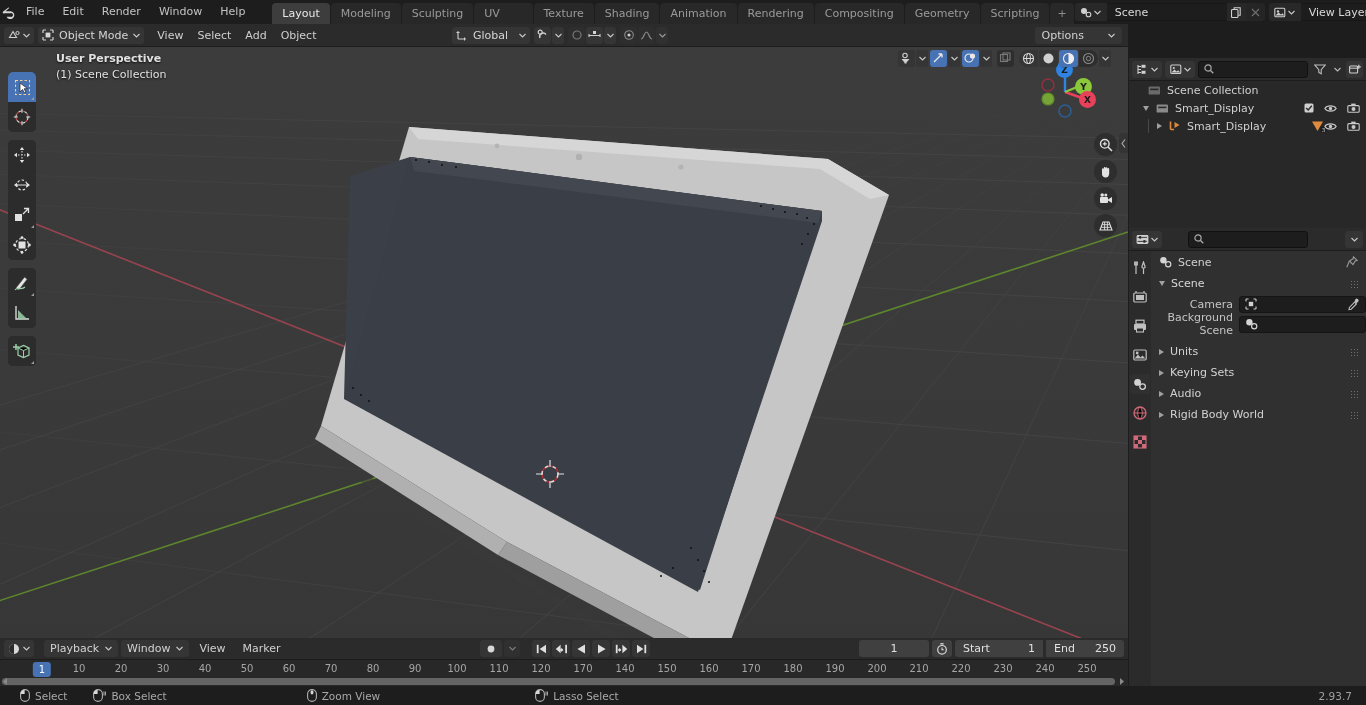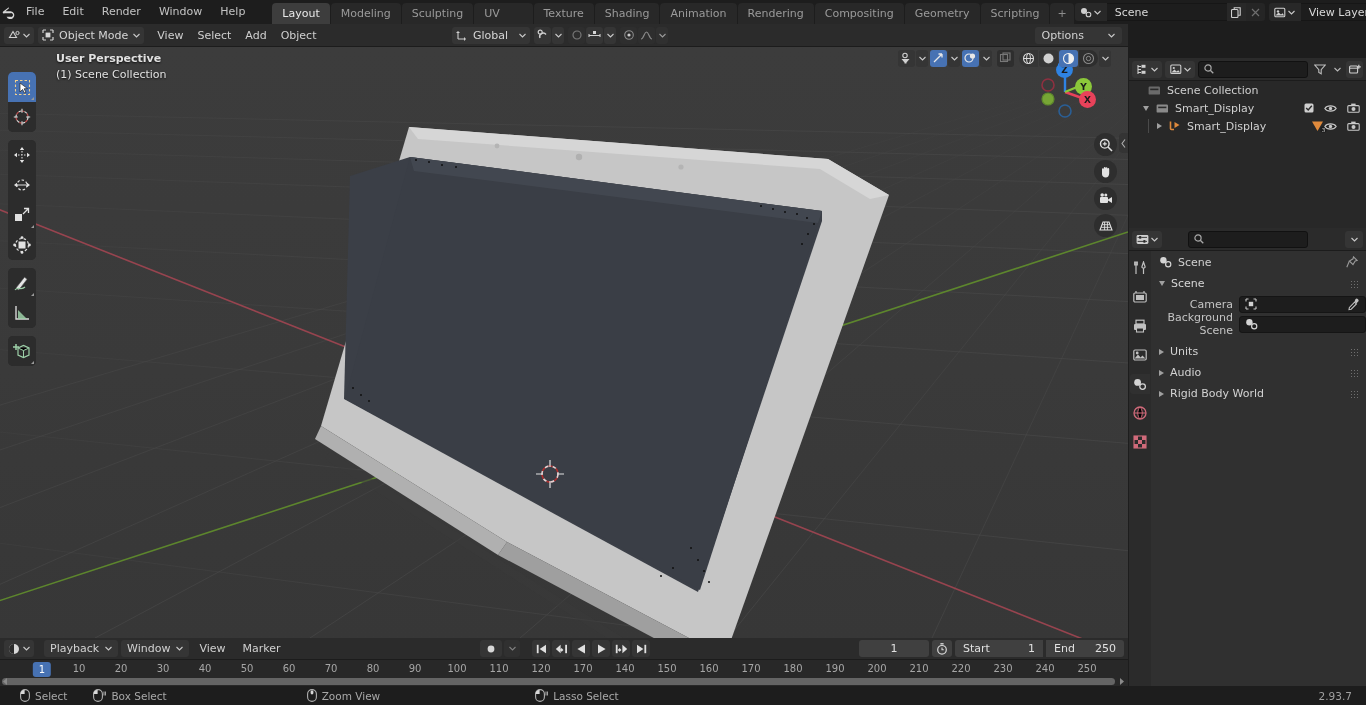--- a/index.html
+++ b/index.html
@@ -898,20 +898,25 @@
             <span></span>
           </span>
         </div>
 
 
         <div style="height:7px"></div>
 
         <div class="sub-panel">
           <span class="tri"></span>
           <span>Units</span>
+          <span class="dots"></span>
+        </div>
+        <div class="sub-panel">
+          <span class="tri"></span>
+          <span>Keying Sets</span>
           <span class="dots"></span>
         </div>
         <div class="sub-panel">
           <span class="tri"></span>
           <span>Audio</span>
           <span class="dots"></span>
         </div>
         <div class="sub-panel">
           <span class="tri"></span>
           <span>Rigid Body World</span>

